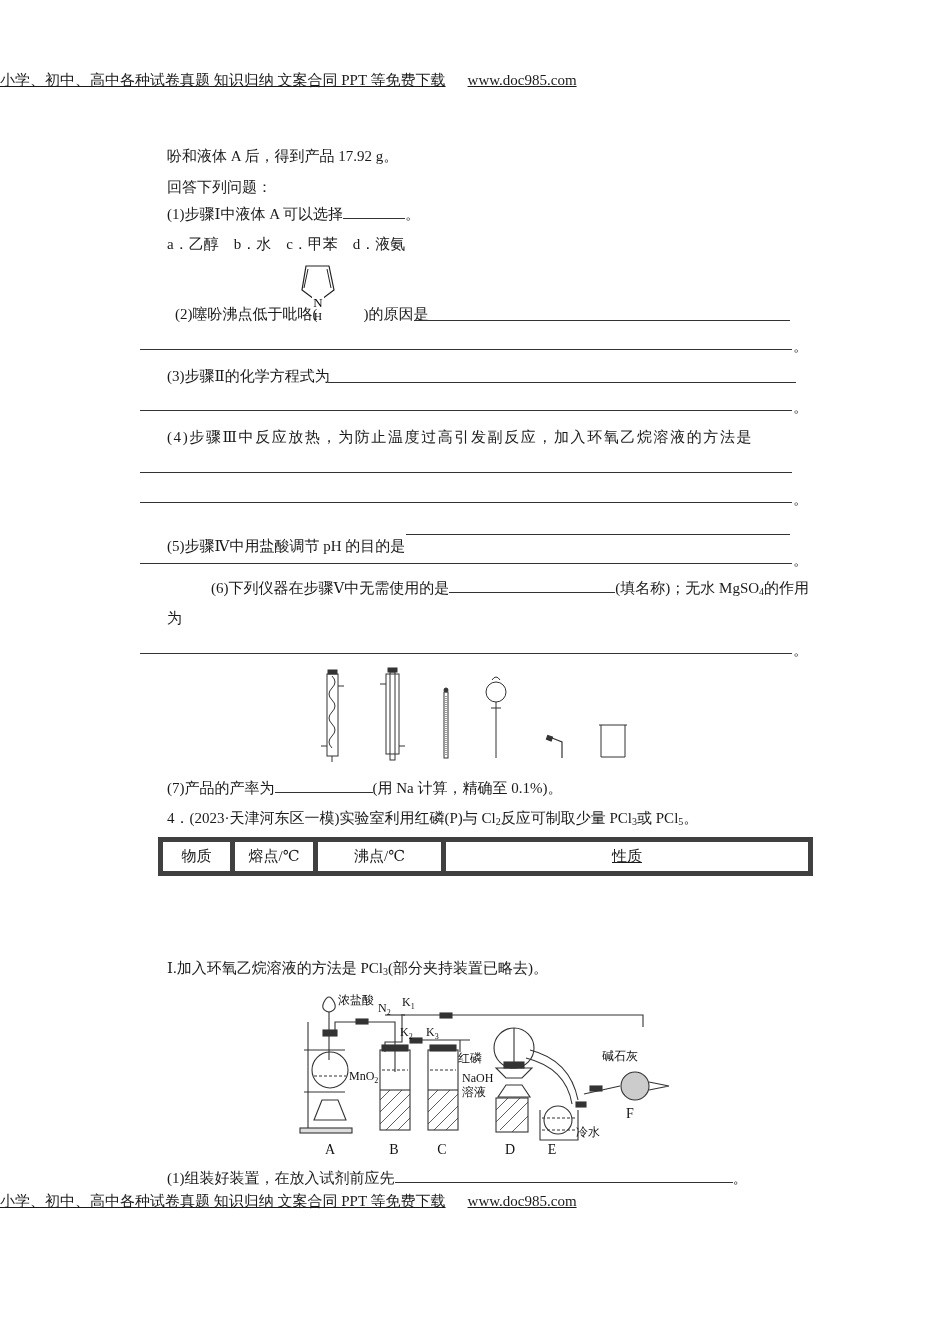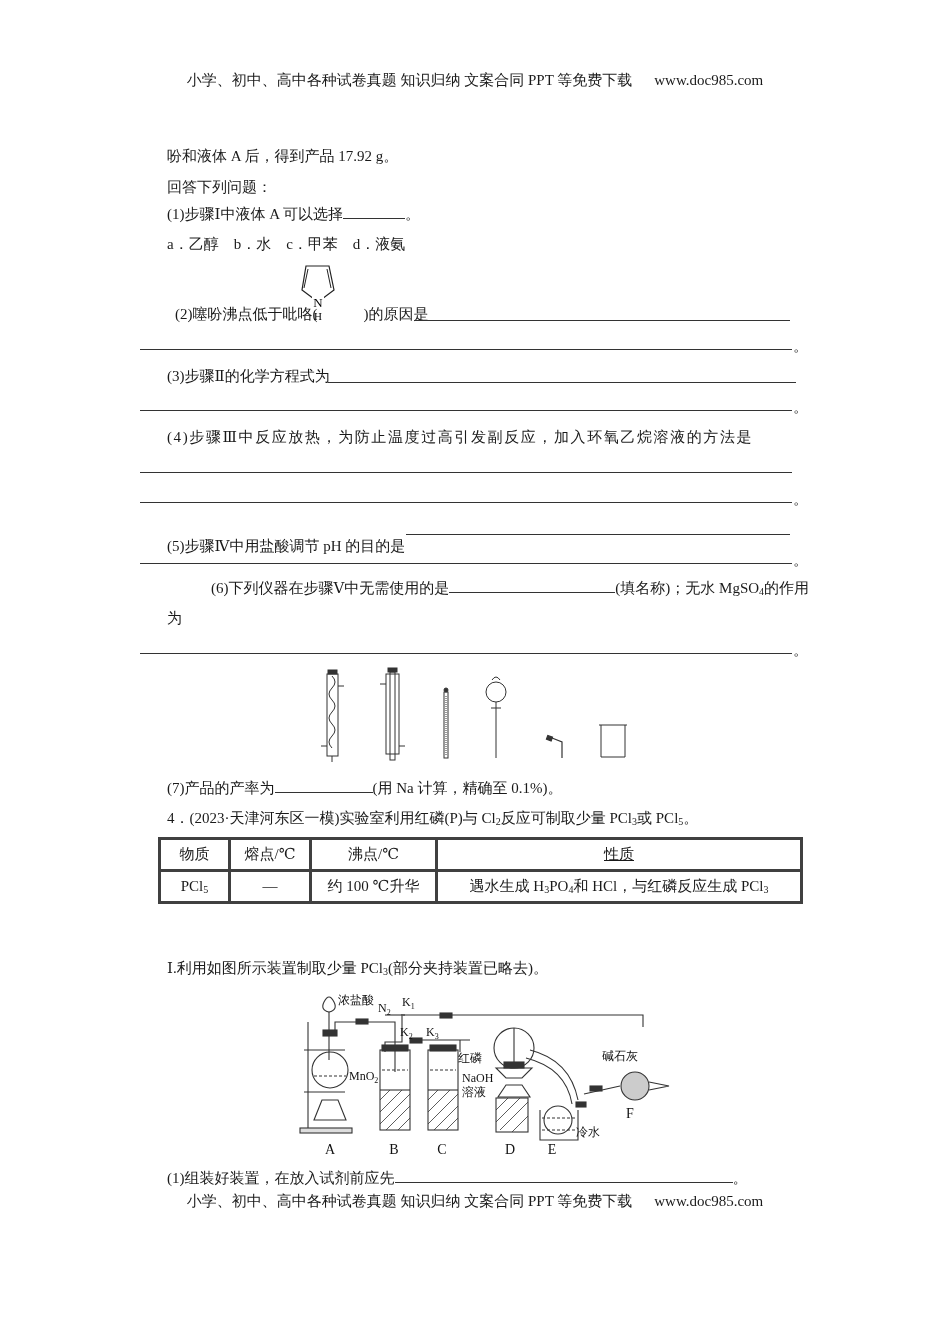--- a/index.html
+++ b/index.html
@@ -1,27 +1,27 @@
 <!DOCTYPE html>
 <html><head>
 <meta charset="utf-8">
 <style>
   html, body { margin:0; padding:0; background:#ffffff; }
   body { width:950px; height:1344px; position:relative; overflow:hidden;
          font-family:"Liberation Serif","DejaVu Serif",serif; color:#1a1a1a; }
   .abs { position:absolute; }
   .line { position:absolute; font-size:15px; line-height:20px; white-space:nowrap;padding-left:27px; }
-  .hdr { position:absolute; left:0; width:950px; text-align:center; font-size:15px; line-height:20px; }
+  .hdr { position:absolute; left:0; width:950px; font-size:15px; line-height:20px;text-decoration:underline; }
   .hdr .url { margin-left:22px; }
   .blank { display:inline-block; border-bottom:1px solid #333; height:14px; vertical-align:baseline; }
   .rule { position:absolute; border-bottom:1px solid #333; height:0; }
   .dot { position:absolute; font-size:15px; line-height:20px; }
   sub { font-size:10px; vertical-align:-2px; line-height:0; }
   table.data { position:absolute; left:158px; top:837px; border-collapse:collapse; font-size:15px; }
-  table.data td { border:3px solid #404040; text-align:center; height:29px; padding:0 4px; white-space:nowrap; }
+  table.data td { border:5px solid #404040; text-align:center; height:29px; padding:0 4px; white-space:nowrap; }
 </style>
 </head>
 <body>
 
 <div class="hdr" style="top:70px;">
   <span>小学、初中、高中各种试卷真题  知识归纳  文案合同  PPT 等免费下载</span><span class="url">www.doc985.com</span>
 </div>
 
 <div class="line" style="left:140px;top:146px;">吩和液体 A 后，得到产品 17.92 g。</div>
 <div class="line" style="left:140px;top:177px;">回答下列问题：</div>
@@ -119,31 +119,25 @@
 </div>
 
 <table class="data">
   <tbody>
       <tr>
     <td style="width:59px;">物质</td>
     <td style="width:70px;">熔点/℃</td>
     <td style="width:115px;">沸点/℃</td>
     <td style="width:354px;text-decoration:underline;">性质</td>
   </tr>
-  <tr>
-    <td><span>PCl</span><sub>5</sub></td>
-    <td>—</td>
-    <td>约 100 ℃升华</td>
-    <td><span>遇水生成 H</span><sub>3</sub><span>PO</span><sub>4</sub><span>和 HCl，与红磷反应生成 PCl</span><sub>3</sub></td>
-  </tr>
 </tbody>
   </table>
 
 <div class="line" style="left:140px;top:958px;">
-  <span>Ⅰ.利用如图所示装置制取少量 PCl</span><sub>3</sub><span>(部分夹持装置已略去)。</span>
+  <span>Ⅰ.加入环氧乙烷溶液的方法是 PCl</span><sub>3</sub><span>(部分夹持装置已略去)。</span>
 </div>
 
 <svg class="abs" style="left:290px;top:990px;" width="380" height="170">
   <g stroke="#333" fill="none" stroke-width="1.1">
 
     <line x1="18" y1="32" x2="18" y2="140"></line>
       <rect x="10" y="138" width="52" height="5" fill="#ddd"></rect>
     <line x1="14" y1="60" x2="55" y2="60"></line>
       <line x1="14" y1="102" x2="55" y2="102"></line>
 

